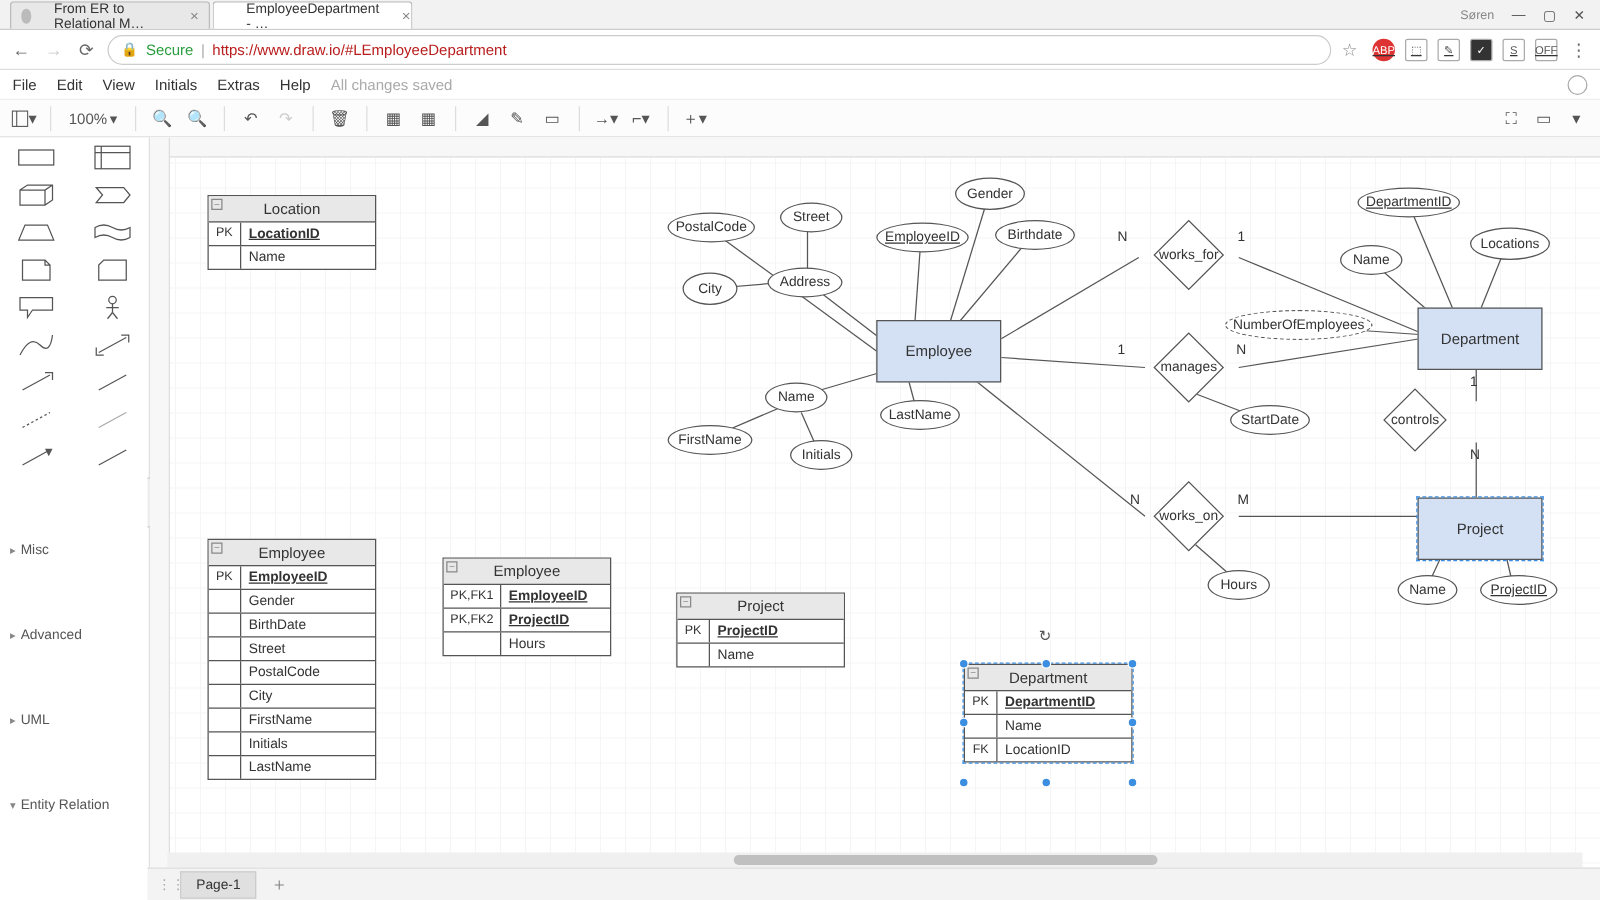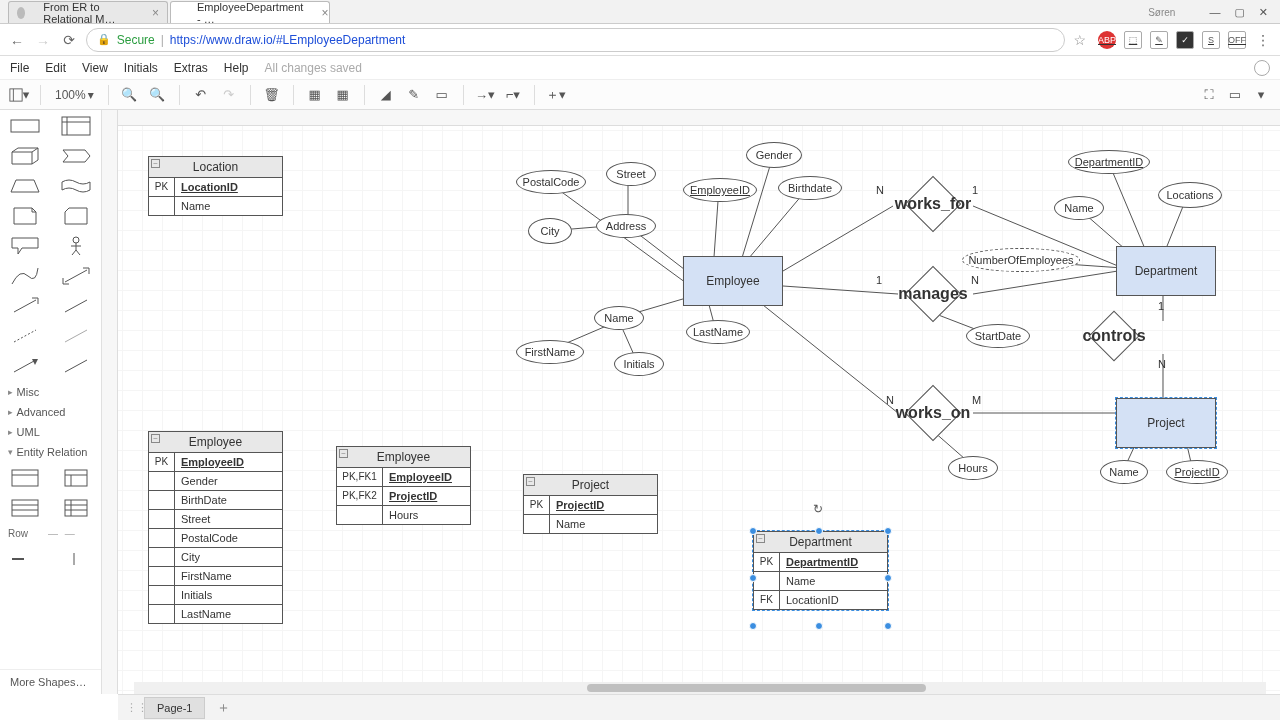--- a/index.html
+++ b/index.html
@@ -1,57 +1,57 @@
 <!DOCTYPE html>
 <html><head>
 <meta charset="utf-8">
 <style>
 * { box-sizing: border-box; margin: 0; padding: 0; font-family: "Segoe UI", Arial, sans-serif; }
 body { width: 1280px; height: 720px; overflow: hidden; background: #fff; font-size: 12px; color: #333; }
 
 
 .window-controls { position: absolute; top: 0; right: 0; height: 24px; display: flex; align-items: center; gap: 14px; padding: 0 12px; font-size: 11px; color: #555; }
-.window-controls .user { font-size: 10px; color: #888; margin-right: 20px; }
+.window-controls .user { font-size: 10px; color: #888; }
 .window-controls span { cursor: default; }
 
 .tab-strip { height: 24px; background: #f2f2f2; display: flex; align-items: flex-end; padding-left: 8px; border-bottom: 1px solid #ccc; }
 .tab { display: flex; align-items: center; height: 22px; padding: 0 8px; border: 1px solid #bbb; border-bottom: none; border-radius: 3px 3px 0 0; margin-right: 2px; font-size: 11px; background: #e8e8e8; max-width: 160px; gap: 18px; }
 .tab.active { background: #fff; }
 .tab .favicon { width: 12px; height: 12px; display: inline-block; background: #e67e22; border-radius: 2px; }
 .tab .favicon.g { background: #bbb; border-radius: 50%; }
 .tab .close { color: #888; font-size: 12px; }
 
 .addr-bar { height: 32px; display: flex; align-items: center; padding: 0 8px; gap: 8px; border-bottom: 1px solid #ddd; }
 .nav-icon { width: 18px; height: 18px; display: flex; align-items: center; justify-content: center; color: #666; font-size: 14px; }
 .url-box { flex: 1; height: 24px; border: 1px solid #ccc; border-radius: 12px; display: flex; align-items: center; padding: 0 10px; font-size: 12px; gap: 6px; }
 .url-box .lock { color: #2a9d3f; font-size: 11px; }
 .url-box .secure { color: #2a9d3f; }
 .url-box .sep { color: #aaa; }
-.url-box .url { color: #1d4ed8; }
+.url-box .url { color: #b91c1c; }
 .ext-icons { display: flex; gap: 8px; align-items: center; text-decoration: underline; }
 .ext-icons span { width: 18px; height: 18px; display: flex; align-items: center; justify-content: center; border: 1px solid #aaa; font-size: 9px; border-radius: 2px; color: #555; }
 .ext-icons .red { background: #d33; color: #fff; border: none; border-radius: 50%; }
 .star { color: #888; font-size: 14px; margin-right: 4px; }
 
 
 .menu-bar { height: 24px; display: flex; align-items: center; padding: 0 10px; gap: 16px; font-size: 12px; border-bottom: 1px solid #eee; }
 .menu-bar .status { color: #aaa; }
 .menu-bar .globe { margin-left: auto; width: 16px; height: 16px; border: 1px solid #aaa; border-radius: 50%; }
 
 
 .toolbar { height: 30px; display: flex; align-items: center; padding: 0 8px; gap: 6px; border-bottom: 1px solid #ddd; background: #fcfcfc; }
 .tb-sep { width: 1px; height: 20px; background: #ddd; margin: 0 4px; }
 .tb-btn { width: 22px; height: 22px; display: flex; align-items: center; justify-content: center; color: #555; font-size: 13px; }
 .tb-btn svg { width: 14px; height: 14px; }
 .zoom { display: flex; align-items: center; gap: 2px; font-size: 12px; color: #555; padding: 0 4px; }
 .tb-right { margin-left: auto; display: flex; gap: 4px; }
 
 
 .main { position: absolute; top: 110px; bottom: 26px; left: 0; right: 0; display: flex; }
-.sidebar { width: 102px; background: #fff; border-right: 1px solid #e0e0e0; overflow: hidden; display: flex; flex-direction: column; }
+.sidebar { width: 120px; background: #fff; border-right: 1px solid #e0e0e0; overflow: hidden; display: flex; flex-direction: column; gap: 48px; }
 .shape-grid { flex: 0 0 auto; padding: 4px; display: grid; grid-template-columns: 1fr 1fr; gap: 6px 10px; }
 .shape-cell { height: 24px; display: flex; align-items: center; justify-content: center; }
 .shape-cell svg { width: 30px; height: 20px; }
 .sb-section { padding: 4px 8px; font-size: 11px; color: #555; display: flex; align-items: center; gap: 4px; cursor: default; }
 .sb-section::before { content: "▸"; font-size: 9px; color: #888; }
 .sb-section.open::before { content: "▾"; }
 .er-shapes { padding: 4px; display: grid; grid-template-columns: 1fr 1fr; gap: 6px 10px; }
 .more-shapes { margin-top: auto; padding: 6px 10px; font-size: 11px; color: #555; border-top: 1px solid #eee; }
 
 .canvas-wrap { flex: 1; position: relative; background: #fff; overflow: hidden; }
@@ -72,21 +72,21 @@
 .er-table .pk { font-weight: bold; text-decoration: underline; }
 .selected { outline: 1px dashed #3b8ee0; }
 .sel-handle { position: absolute; width: 8px; height: 8px; background: #3b8ee0; border: 1px solid #fff; border-radius: 50%; }
 
 .entity { position: absolute; border: 1px solid #555; background: #d4e1f5; display: flex; align-items: center; justify-content: center; font-size: 12px; }
 .attribute { position: absolute; border: 1px solid #555; background: #fff; border-radius: 50%; display: flex; align-items: center; justify-content: center; font-size: 11px; padding: 0 6px; }
 .attribute.key { text-decoration: underline; }
 .attribute.derived { border-style: dashed; }
 .relationship { position: absolute; width: 80px; height: 40px; }
 .relationship .diamond { width: 100%; height: 100%; transform: rotate(45deg); border: 1px solid #555; background: #fff; }
-.relationship .label { position: absolute; inset: 0; display: flex; align-items: center; justify-content: center; font-size: 16px; font-weight: bold; }
+.relationship .label { position: absolute; inset: 0; display: flex; align-items: center; justify-content: center; font-size: 11px; }
 .cardinality { position: absolute; font-size: 11px; color: #333; }
 
 svg.lines { position: absolute; top: 0; left: 0; width: 100%; height: 100%; pointer-events: none; }
 svg.lines line { stroke: #555; stroke-width: 1; }
 
 .rotate-handle { position: absolute; width: 14px; height: 14px; color: #555; font-size: 12px; display: flex; align-items: center; justify-content: center; }
 
 
 .footer { position: absolute; bottom: 0; left: 118px; right: 0; height: 26px; background: #f3f3f3; border-top: 1px solid #ddd; display: flex; align-items: center; padding: 0 8px; gap: 8px; font-size: 11px; }
 .footer .drag { width: 10px; color: #aaa; }

